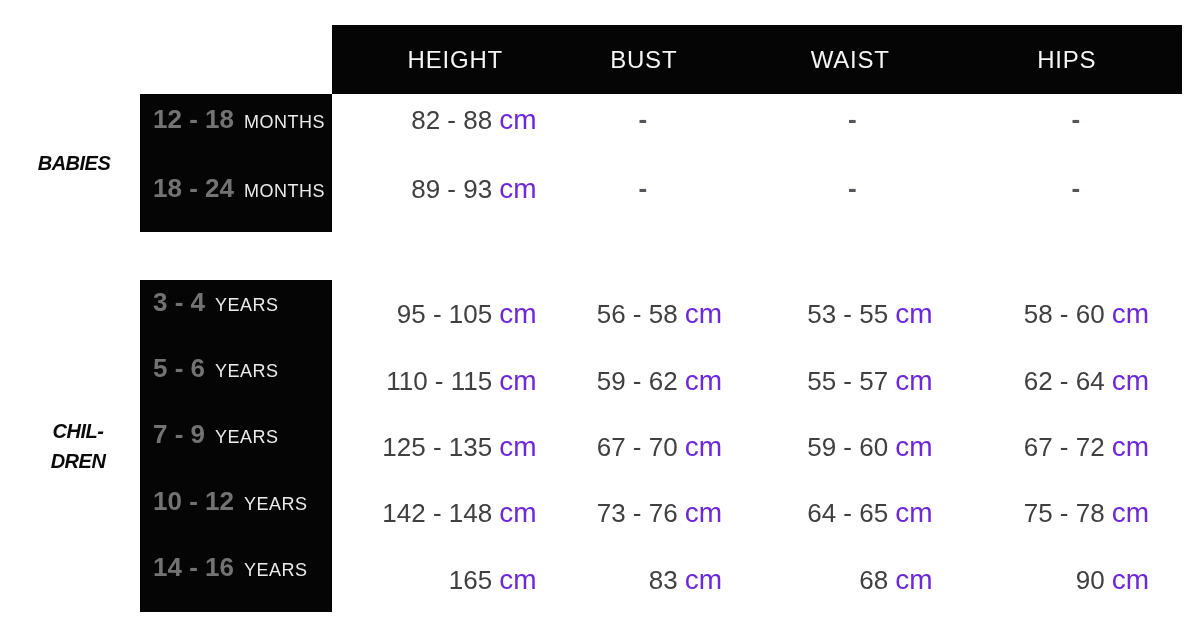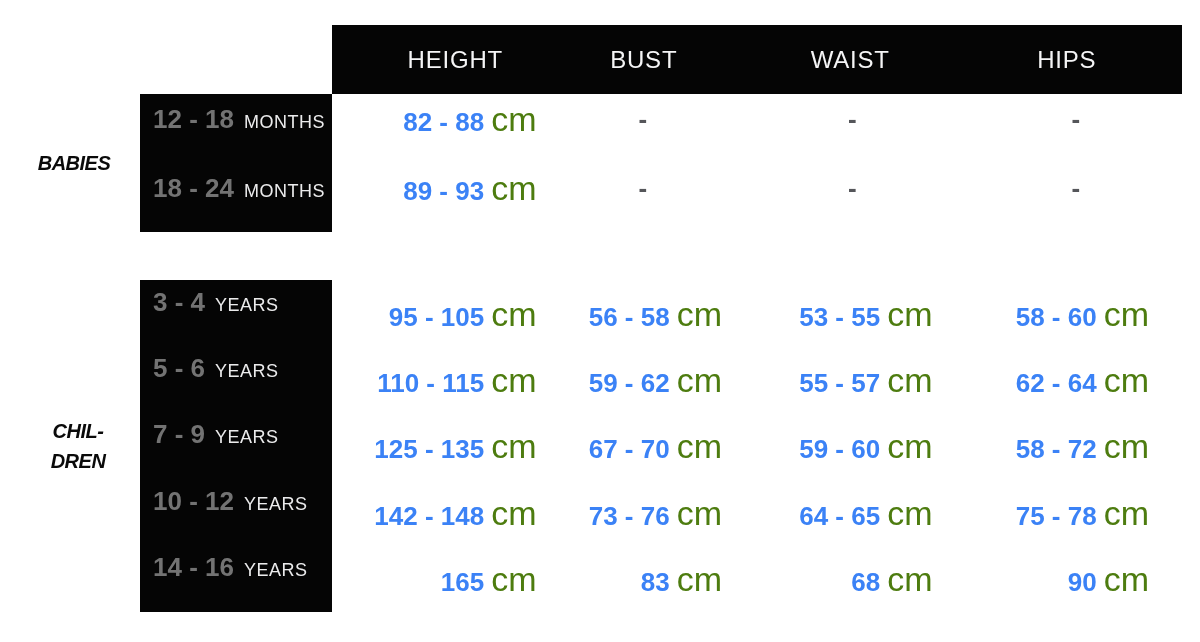--- a/index.html
+++ b/index.html
@@ -37,22 +37,22 @@
   .sec-babies{top:94px;grid-auto-rows:69px;}
   .sec-children{top:280px;grid-auto-rows:66.4px;}
   .lcell{
     background:#050505;display:flex;align-items:center;padding-left:13px;box-sizing:border-box;
   }
   .lcell .ct{display:flex;align-items:baseline;}
   .age{color:#737373;font-size:26px;font-weight:bold;white-space:pre;}
   .age-u{color:#ebebec;font-size:18px;letter-spacing:0.5px;margin-left:10px;white-space:pre;}
   .dcell{display:flex;align-items:center;justify-content:flex-end;box-sizing:border-box;}
   .dcell .ct{display:flex;align-items:baseline;}
-  .num{color:#3b82f6;font-size:26px;font-weight:bold;white-space:pre;}
-  .unit{color:#4d7c0f;font-size:34px;font-weight:400;margin-left:7px;white-space:pre;}
+  .num{color:#404040;font-size:26px;font-weight:normal;white-space:pre;}
+  .unit{color:#6d28d9;font-size:28px;font-weight:400;margin-left:7px;white-space:pre;}
   .dcell.c1{padding-right:8px;}
   .dcell.c2{padding-right:35px;}
   .dcell.c3{padding-right:37px;}
   .dcell.c4{padding-right:33px;}
   .dcell.dash{justify-content:center;padding-right:0;}
   .dash .num{font-weight:bold;color:#55565a;}
   
   .sec-babies .ct{transform:translateY(-9px);}
   .sec-babies .dash.c2 .ct{transform:translate(-8px,-9px);}
   .sec-babies .dash.c3 .ct{transform:translate(-11px,-9px);}
@@ -221,21 +221,21 @@
         </span>
     </div>
     <div class="dcell c3">
       <span class="ct">
           <span class="num">59 - 60</span>
           <span class="unit">cm</span>
         </span>
     </div>
     <div class="dcell c4">
       <span class="ct">
-          <span class="num">58 - 72</span>
+          <span class="num">67 - 72</span>
           <span class="unit">cm</span>
         </span>
     </div>
 
     <div class="lcell">
       <span class="ct">
           <span class="age">10 - 12</span>
           <span class="age-u">YEARS</span>
         </span>
     </div>

